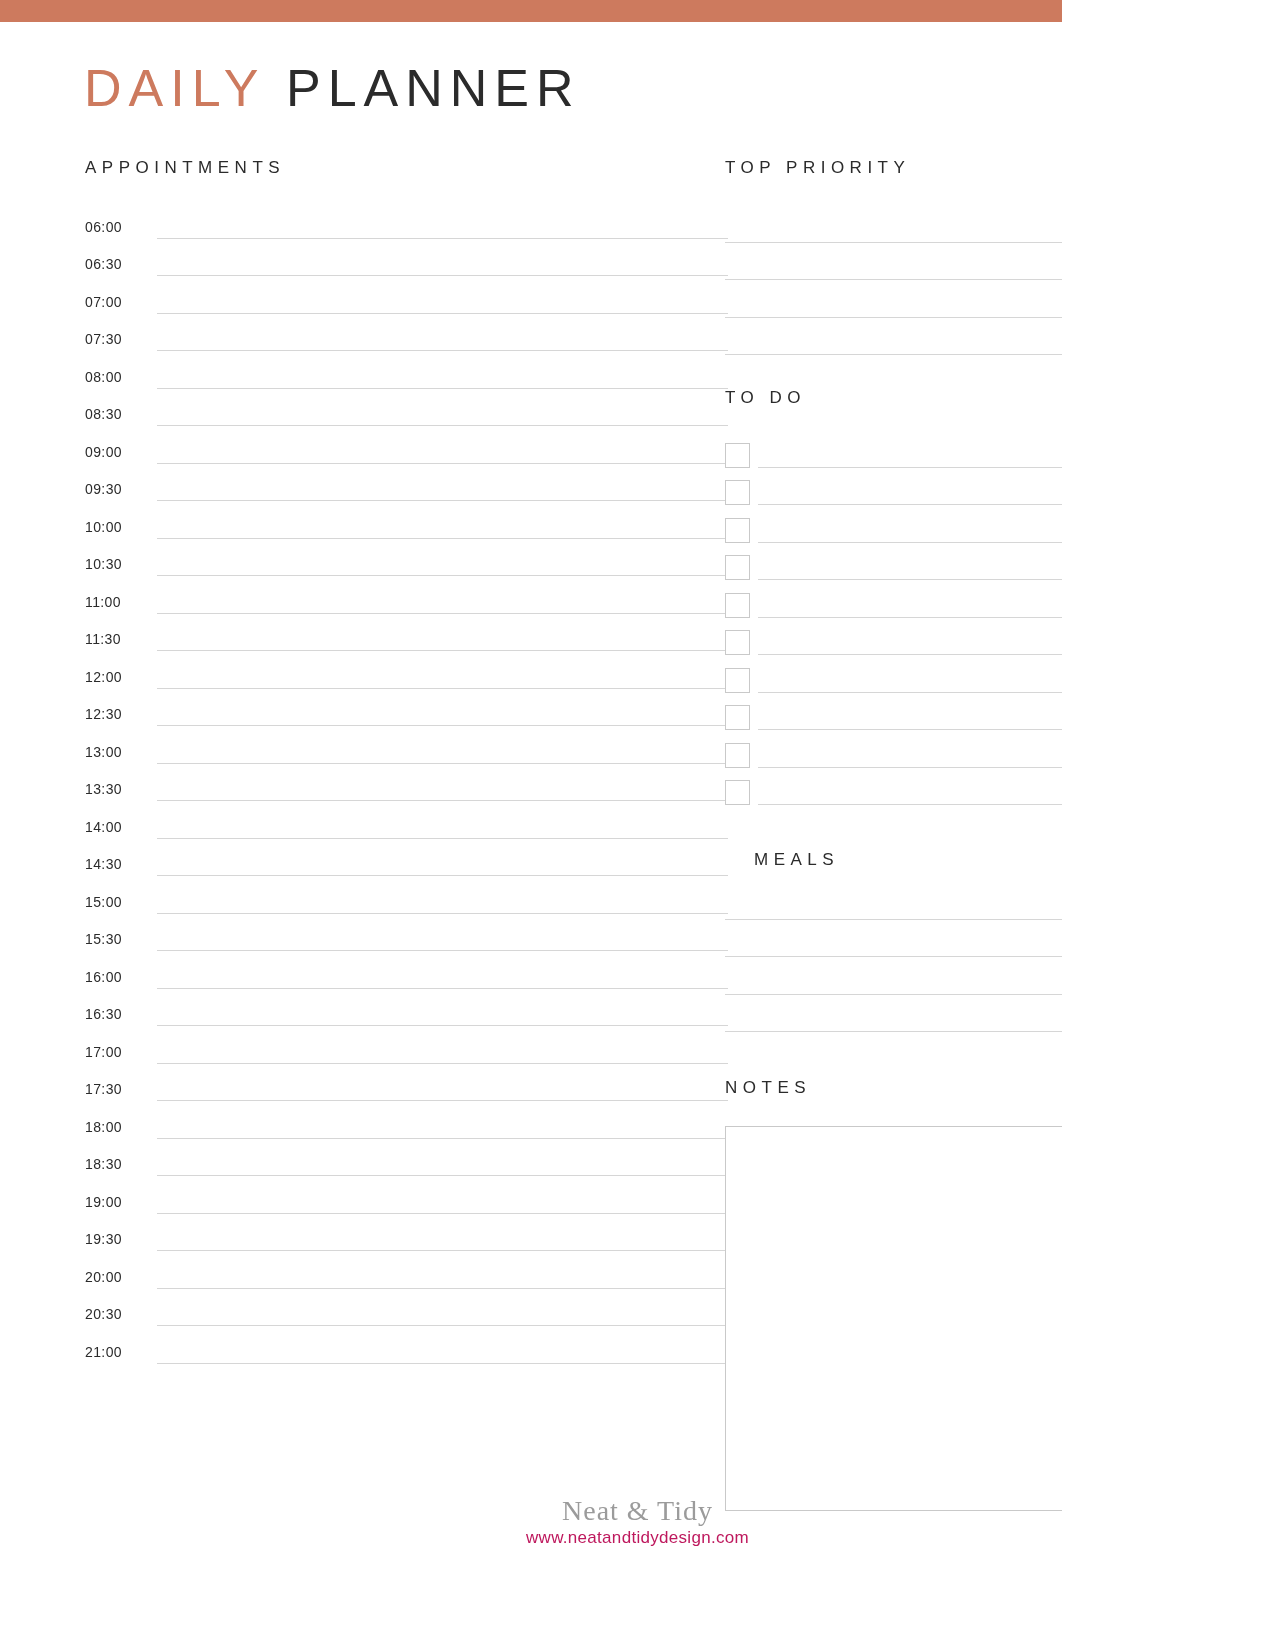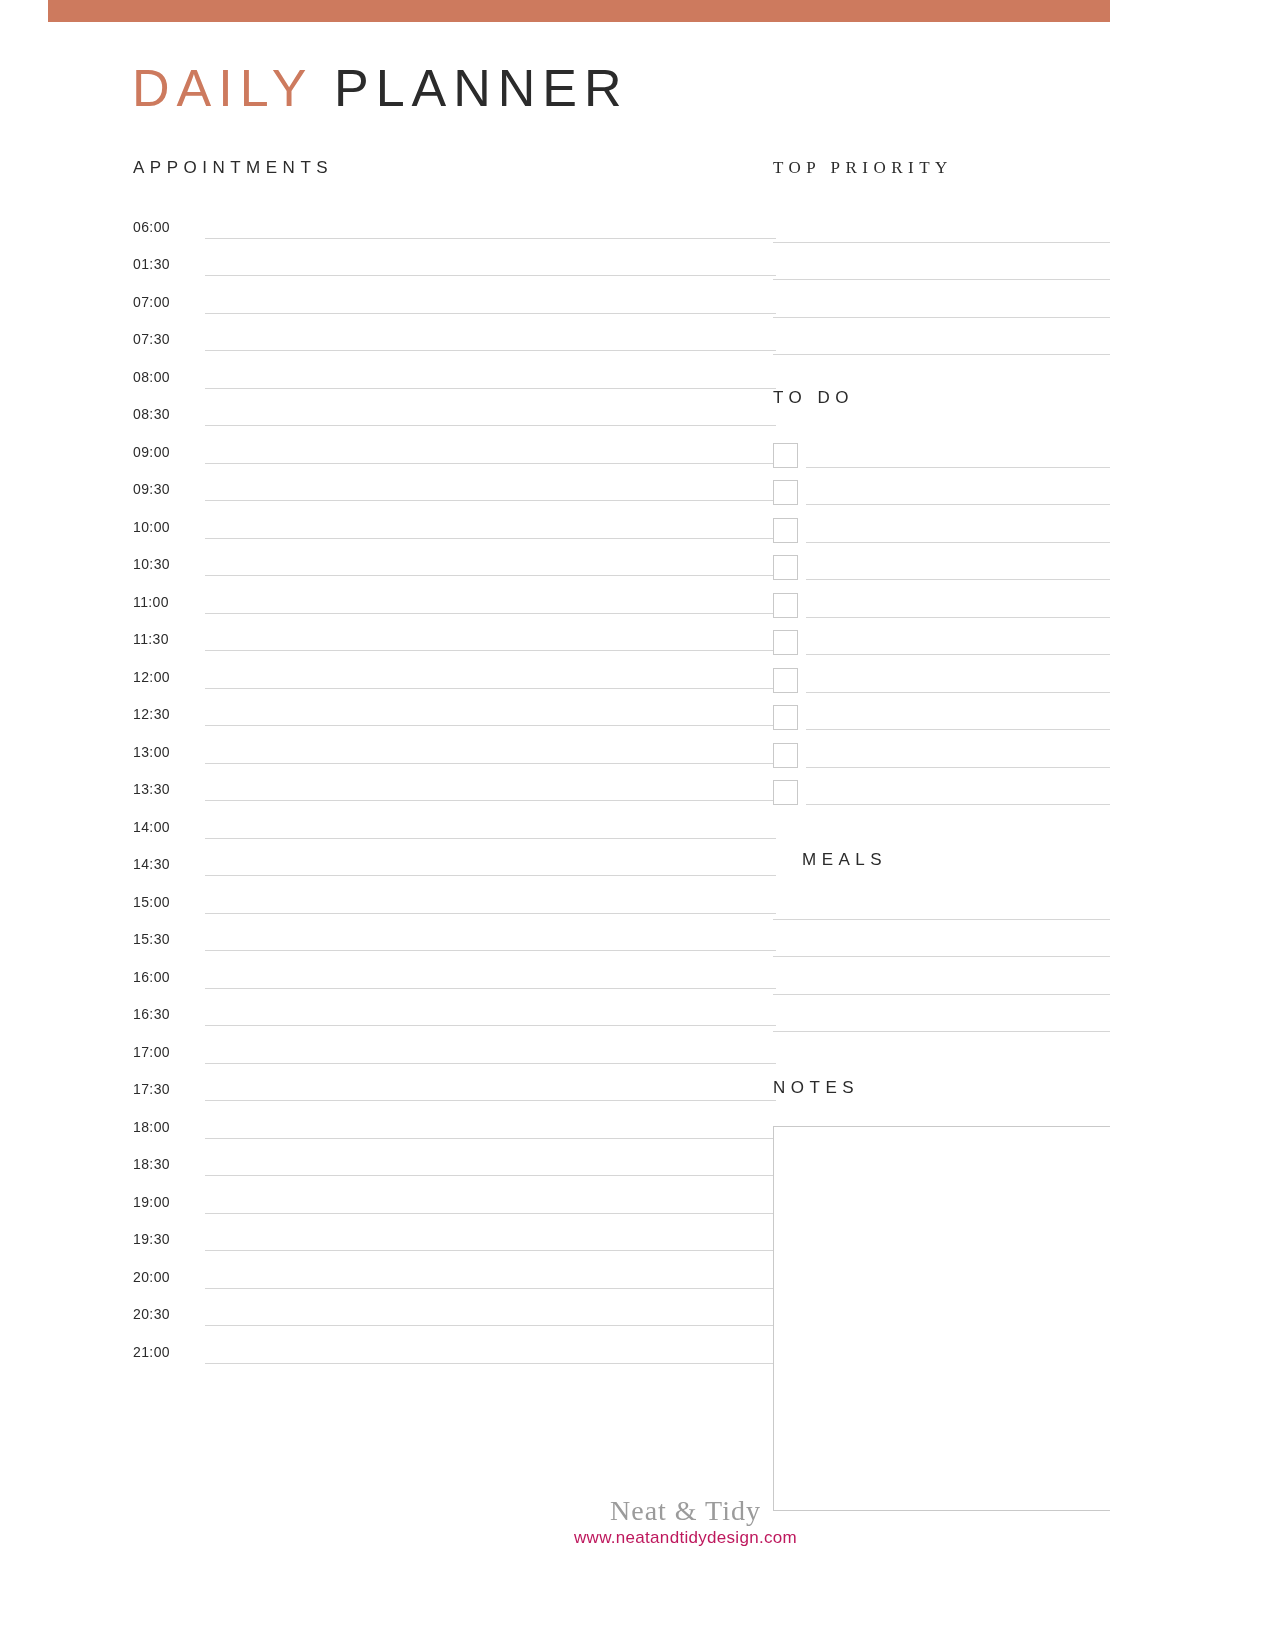--- a/index.html
+++ b/index.html
@@ -11,21 +11,20 @@
     background: #ffffff;
     font-family: "Liberation Sans", sans-serif;
   }
 
   .page {
     position: relative;
     width: 1062px;
     height: 1650px;
     background: #ffffff;
     overflow: hidden;
-    margin-left: 48px;
   }
 
   
   .top-bar {
     position: absolute;
     top: 0; left: 0;
     width: 1275px;
     height: 22px;
     background: #cd7a5e;
   }
@@ -80,21 +79,21 @@
     line-height: 24px;
     padding-bottom: 3px;
   }
   .appt-line {
     flex: 1 1 auto;
     height: 1px;
     background: #d6d6d6;
     margin-bottom: 3px;
   }
 
-  .priority-heading { top: 155px; left: 725px; font-family: Liberation Serif, serif; }
+  .priority-heading { top: 155px; left: 725px; }
 
   .priority-lines {
     position: absolute;
     top: 205px;
     left: 725px;
     width: 400px;
   }
   .rule-row { height: 37.5px; position: relative; }
   .rule-row .rule {
     position: absolute;
@@ -194,21 +193,21 @@
   </div>
 
   <div class="section-heading appointments-heading">APPOINTMENTS</div>
 
   <div class="appt-list" id="appt-list">
       <div class="appt-row">
         <div class="appt-time">06:00</div>
         <div class="appt-line"></div>
       </div>
       <div class="appt-row">
-        <div class="appt-time">01:30</div>
+        <div class="appt-time">06:30</div>
         <div class="appt-line"></div>
       </div>
       <div class="appt-row">
         <div class="appt-time">07:00</div>
         <div class="appt-line"></div>
       </div>
       <div class="appt-row">
         <div class="appt-time">07:30</div>
         <div class="appt-line"></div>
       </div>

